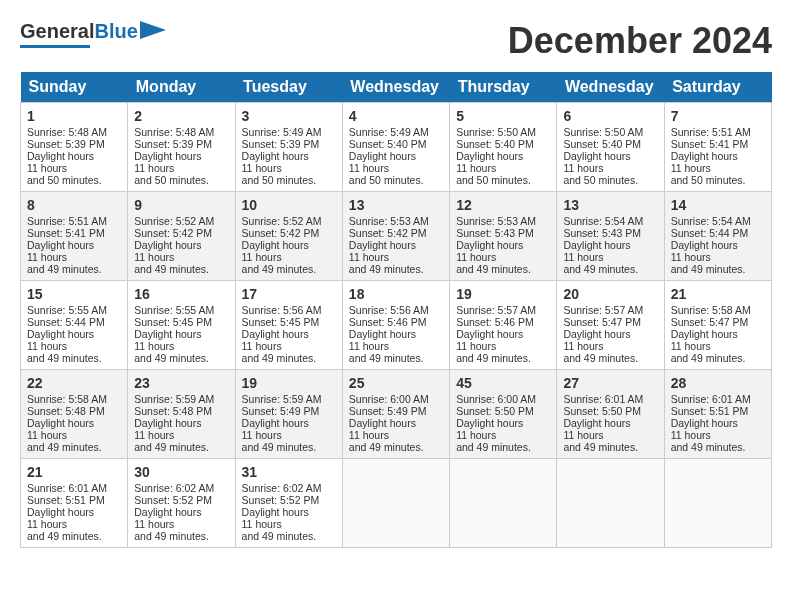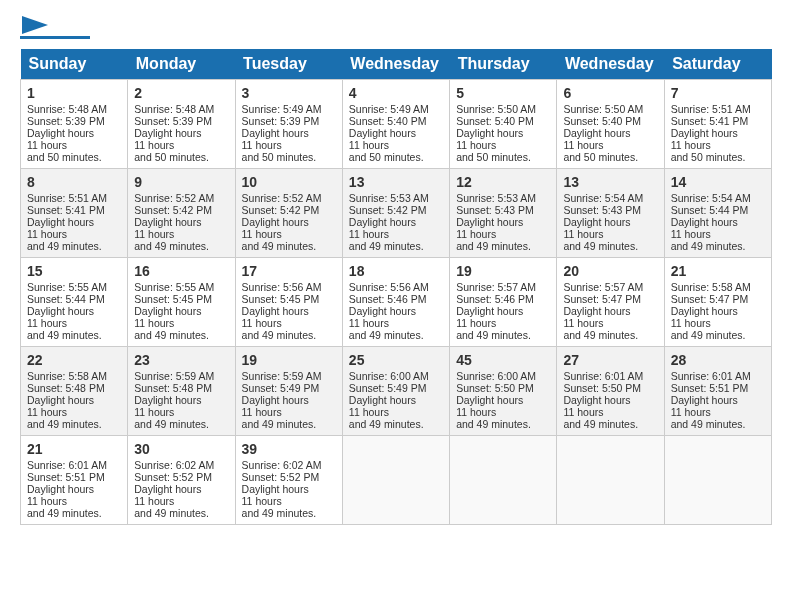--- a/index.html
+++ b/index.html
@@ -78,27 +78,31 @@
     td.empty-cell {
       background: #f9f9f9 !important;
     }
   </style>
 </head>
 <body>
 
 <div class="header-area">
   <div class="logo">
     <div style="display:flex;align-items:center;">
+      <div style="font-size:20px;font-weight:bold;color:#333;">
+        General<span style="color:#1a6faf;">Blue</span>
+      </div>
       <svg width="26" height="18" viewBox="0 0 26 18" style="margin-left:2px;margin-top:-4px;">
         <polygon points="0,18 26,9 0,0" fill="#1a6faf"></polygon>
       </svg>
     </div>
     <div class="logo-line"></div>
   </div>
   <div class="title-area">
+    <div class="month-title">December 2024</div>
   </div>
 </div>
 
 <table>
   <thead>
     <tr id="weekday-header">
         <th>Sunday</th>
         <th>Monday</th>
         <th>Tuesday</th>
         <th>Wednesday</th>
@@ -351,21 +355,21 @@
         </td>
         <td>
           <span class="day-num">30</span>
           <div>Sunrise: 6:02 AM</div>
           <div>Sunset: 5:52 PM</div>
           <div style="white-space: pre-line;">Daylight hours
 11 hours
 and 49 minutes.</div>
         </td>
         <td>
-          <span class="day-num">39</span>
+          <span class="day-num">31</span>
           <div>Sunrise: 6:02 AM</div>
           <div>Sunset: 5:52 PM</div>
           <div style="white-space: pre-line;">Daylight hours
 11 hours
 and 49 minutes.</div>
         </td>
         <td class="empty-cell"></td>
         <td class="empty-cell"></td>
         <td class="empty-cell"></td>
         <td class="empty-cell"></td>

